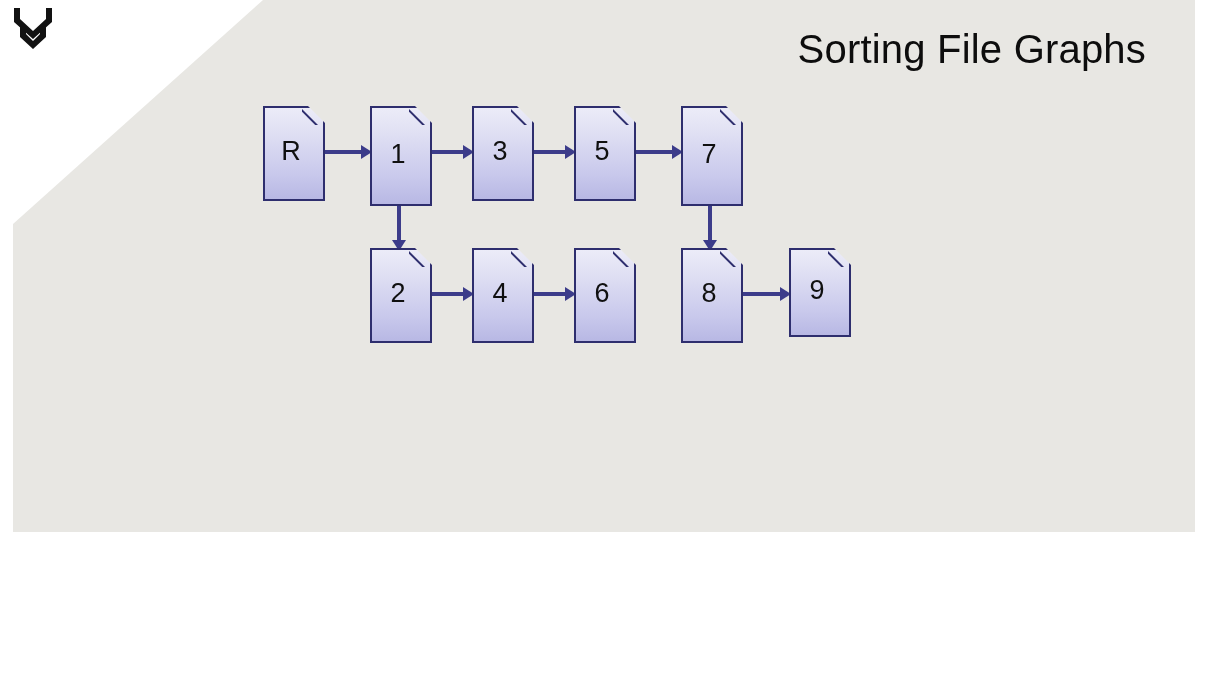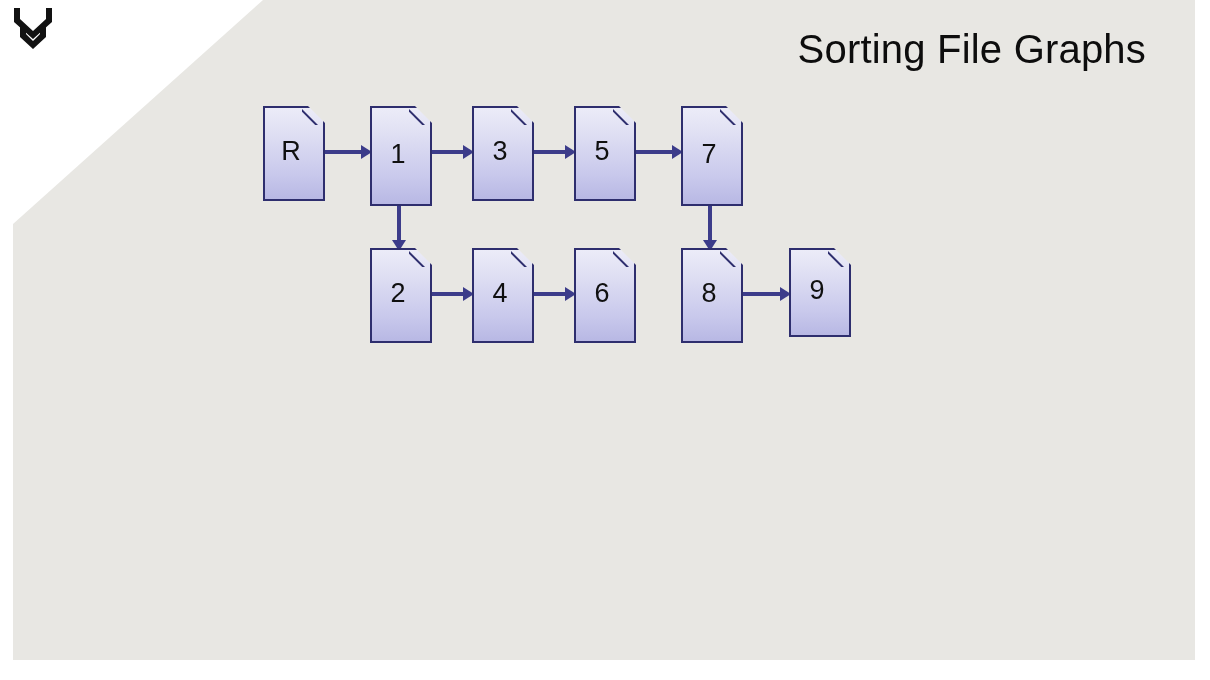--- a/index.html
+++ b/index.html
@@ -3,21 +3,21 @@
 <meta charset="utf-8">
 <style>
   html, body {
     margin: 0;
     padding: 0;
     background: #ffffff;
   }
   #slide-root {
     position: relative;
     width: 1210px;
-    height: 660px;
+    height: 532px;
     background: #ffffff;
     overflow: hidden;
     font-family: "Liberation Sans", sans-serif;
   }
   
   #slide-canvas {
     position: absolute;
     left: 13px;
     top: 0px;
     width: 1182px;

